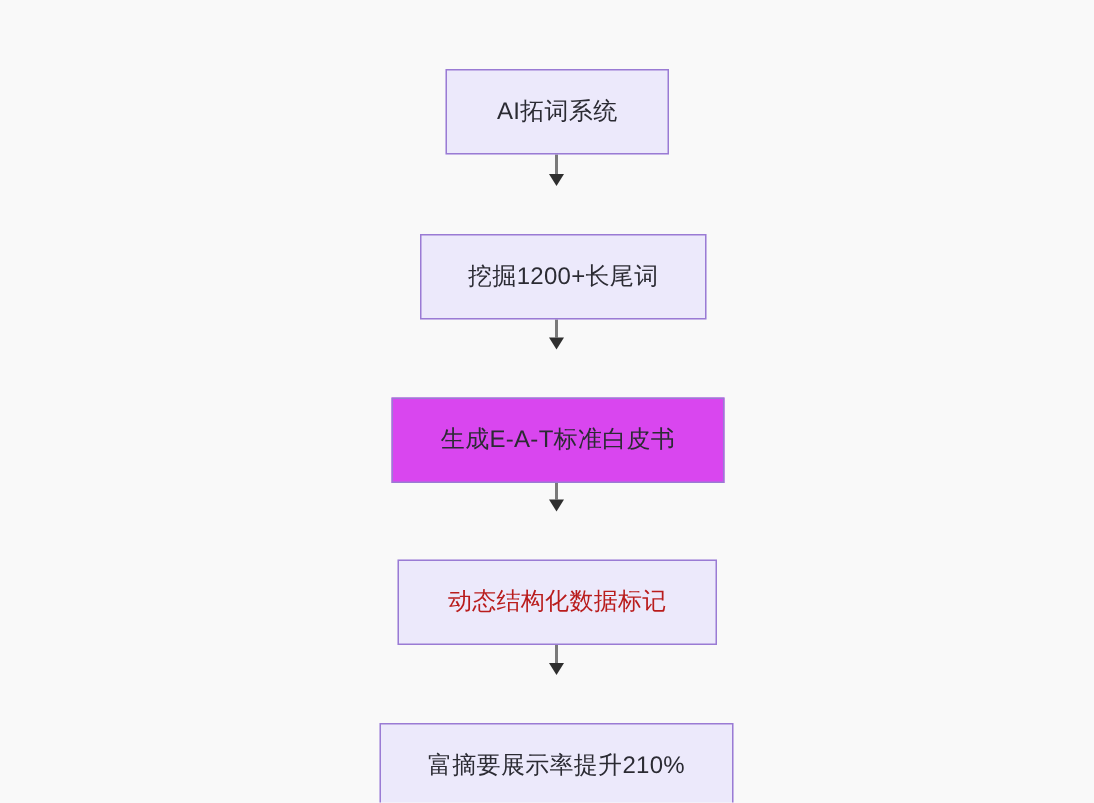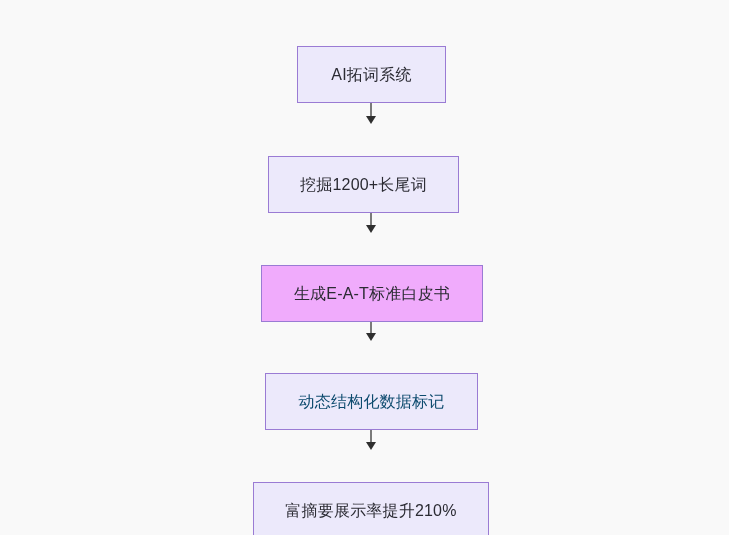--- a/index.html
+++ b/index.html
@@ -77,25 +77,25 @@
       <div class="edge-line" style="height: 43px; background: rgb(122, 122, 122);"></div>
       <div class="edge-head" style="top: 43px; border-top-color: rgb(47, 47, 47);"></div>
     </div>
     <div class="edge" style="left: 371px; top: 398px;">
       <div class="edge-line" style="height: 44px; background: rgb(122, 122, 122);"></div>
       <div class="edge-head" style="top: 44px; border-top-color: rgb(47, 47, 47);"></div>
     </div>
     <div class="node" style="left: 297px; top: 14px; width: 149px; height: 57px; background: rgb(236, 233, 251); border-color: rgb(154, 123, 212); color: rgb(43, 43, 51);">
       <span class="node-label">AI拓词系统</span>
     </div>
-    <div class="node" style="left: 268px; top: 124px; width: 191px; height: 57px; background: rgb(236, 233, 251); border-color: rgb(154, 123, 212); color: rgb(43, 43, 51);">
+    <div class="node" style="left: 280px; top: 124px; width: 191px; height: 57px; background: rgb(236, 233, 251); border-color: rgb(154, 123, 212); color: rgb(43, 43, 51);">
       <span class="node-label">挖掘1200+长尾词</span>
     </div>
-    <div class="node" style="left: 261px; top: 233px; width: 222px; height: 57px; background: #f0abfc; border-color: rgb(154, 123, 212); color: rgb(43, 43, 51);">
+    <div class="node" style="left: 261px; top: 233px; width: 222px; height: 57px; background: #d946ef; border-color: rgb(154, 123, 212); color: rgb(43, 43, 51);">
       <span class="node-label">生成E-A-T标准白皮书</span>
     </div>
-    <div class="node" style="left: 265px; top: 341px; width: 213px; height: 57px; background: rgb(236, 233, 251); border-color: rgb(154, 123, 212); color: #0c4a6e;">
+    <div class="node" style="left: 265px; top: 341px; width: 213px; height: 57px; background: rgb(236, 233, 251); border-color: rgb(154, 123, 212); color: #b91c1c;">
       <span class="node-label">动态结构化数据标记</span>
     </div>
     <div class="node" style="left: 253px; top: 450px; width: 236px; height: 57px; background: rgb(236, 233, 251); border-color: rgb(154, 123, 212); color: rgb(43, 43, 51); align-items: center;">
       <span class="node-label">富摘要展示率提升210%</span>
     </div>
   </div>
 
 </body></html>

